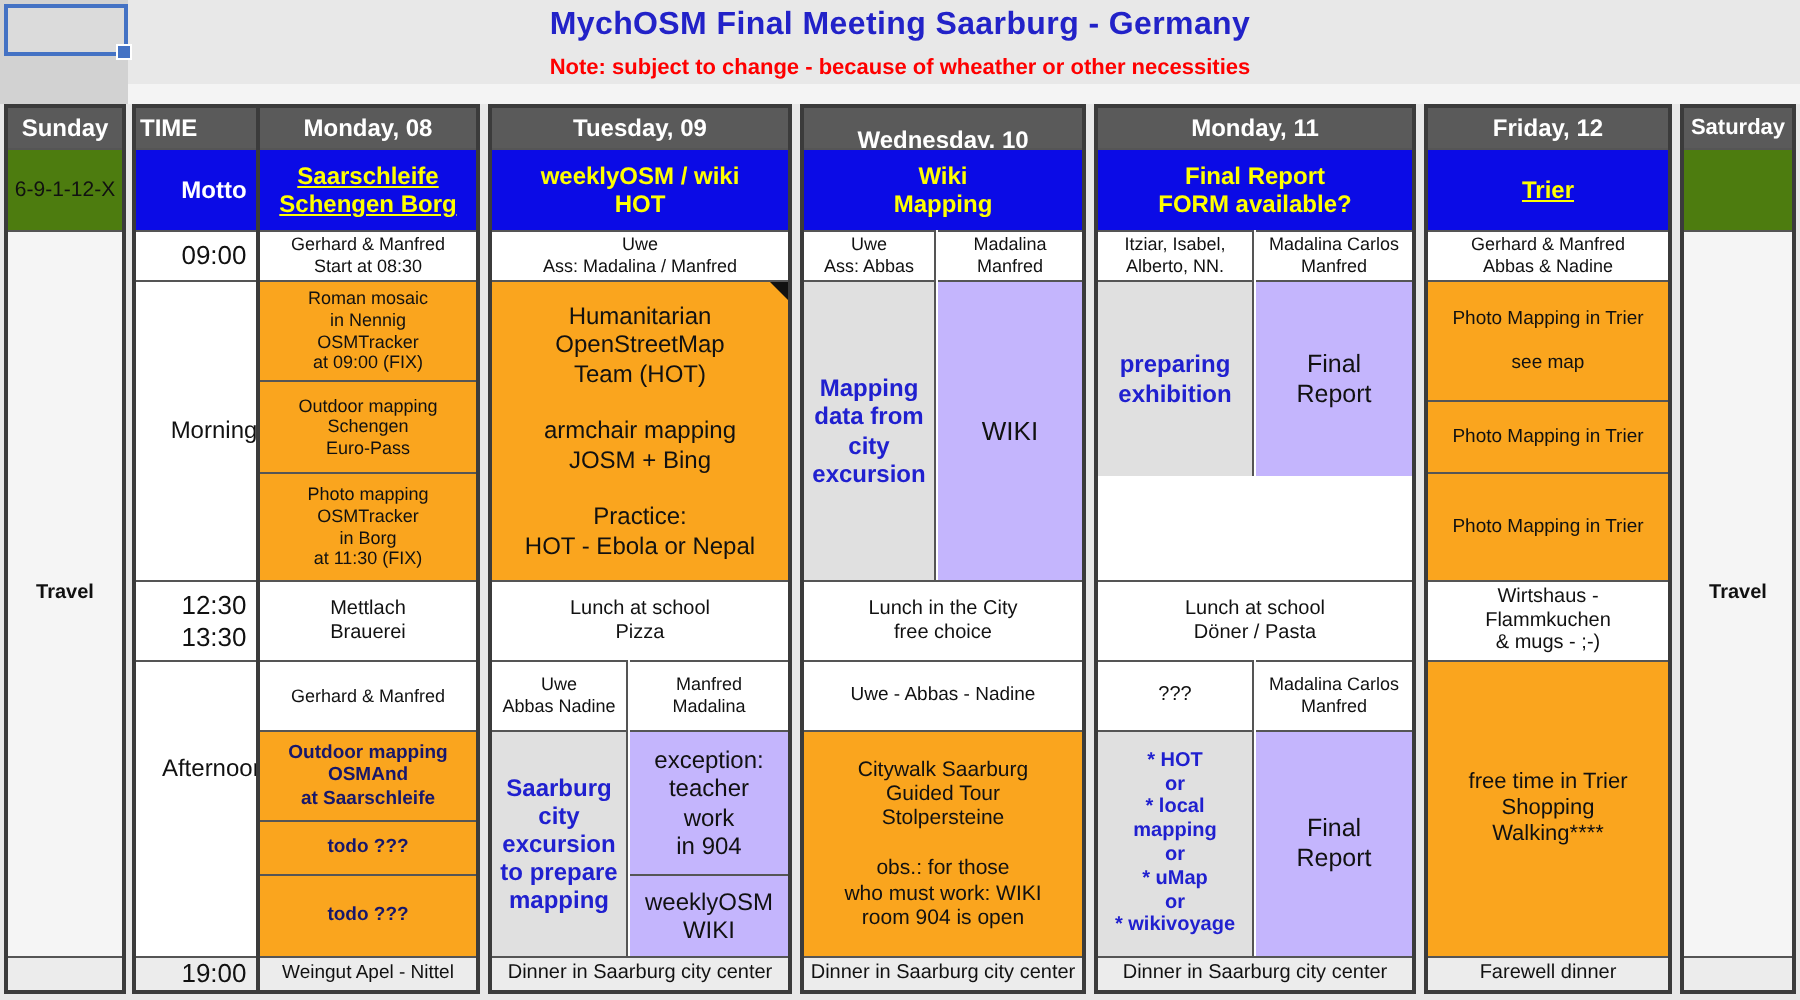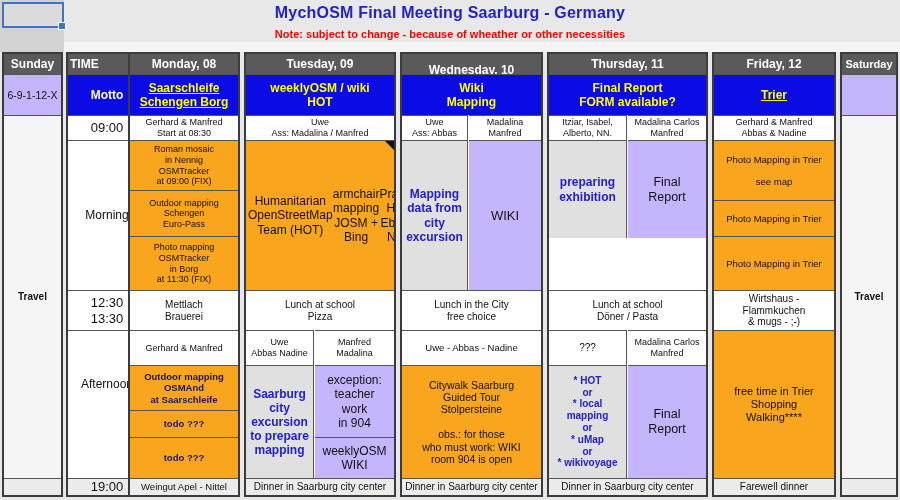--- a/index.html
+++ b/index.html
@@ -19,28 +19,28 @@
         text-align:center;white-space:pre-line;box-sizing:border-box;
         border-top:1px solid #555;line-height:1.18;overflow:hidden;color:#111;font-size:10px}
   .first{border-top:none}
   .hdr{background:#5A5A5A;color:#FFF;font-weight:bold;font-size:12px}
   .motto{background:#0B0BE6;color:#FFFF00;font-weight:bold;font-size:12px}
   .whitet{color:#FFF}
   .underline{text-decoration:underline;cursor:pointer}
   .orange{background:#FAA51E}
   .salmon{background:#c4b5fd}
   .grayc{background:#E0E0E0}
-  .lblue{background:#c4b5fd}
+  .lblue{background:#4d7c0f}
   .dim{background:#ECECEC}
   .trav{background:#F5F5F5;font-weight:bold}
   .bluet{color:#2020CF;font-weight:bold}
   .navy{color:#17176B;font-weight:bold}
   .b{font-weight:normal}
   .subL{border-right:1px solid #555}
-  .spread{flex-direction:row;justify-content:space-around;padding:3px 2px}
+  .spread{flex-direction:column;justify-content:space-around;padding:3px 2px}
   .tri{position:absolute;top:0;right:0;width:0;height:0;
        border-top:9px solid #111;border-left:9px solid transparent}
 </style>
 </head>
 <body>
 
 <div id="stage">
   <div class="leftstrip"></div>
   <div class="whiteband"></div>
   <div class="selcell">
@@ -151,21 +151,21 @@
 Guided Tour
 Stolpersteine
 
 obs.: for those
 who must work: WIKI
 room 904 is open</div>
     <div class="cell dim" style="top:424px;height:17px;font-size:10px">Dinner in Saarburg city center</div>
   </div>
 
   <div class="block" style="left:547px;width:161px">
-    <div class="cell hdr first" style="top:0;height:20px">Thursday, 11</div>
+    <div class="cell hdr first" style="top:0;height:20px">Monday, 11</div>
     <div class="cell motto" style="top:20px;height:41px">Final Report
 FORM available?</div>
     <div class="cell subL" style="top:61px;height:25px;width:78px;right:auto;font-size:9px">Itziar, Isabel,
 Alberto, NN.</div>
     <div class="cell" style="top:61px;height:25px;left:79px;font-size:9px">Madalina Carlos
 Manfred</div>
     <div class="cell grayc bluet subL" style="top:86px;height:98px;width:78px;right:auto;font-size:12px">preparing
 exhibition</div>
     <div class="cell salmon" style="top:86px;height:98px;left:79px;font-size:12.5px">Final
 Report</div>

